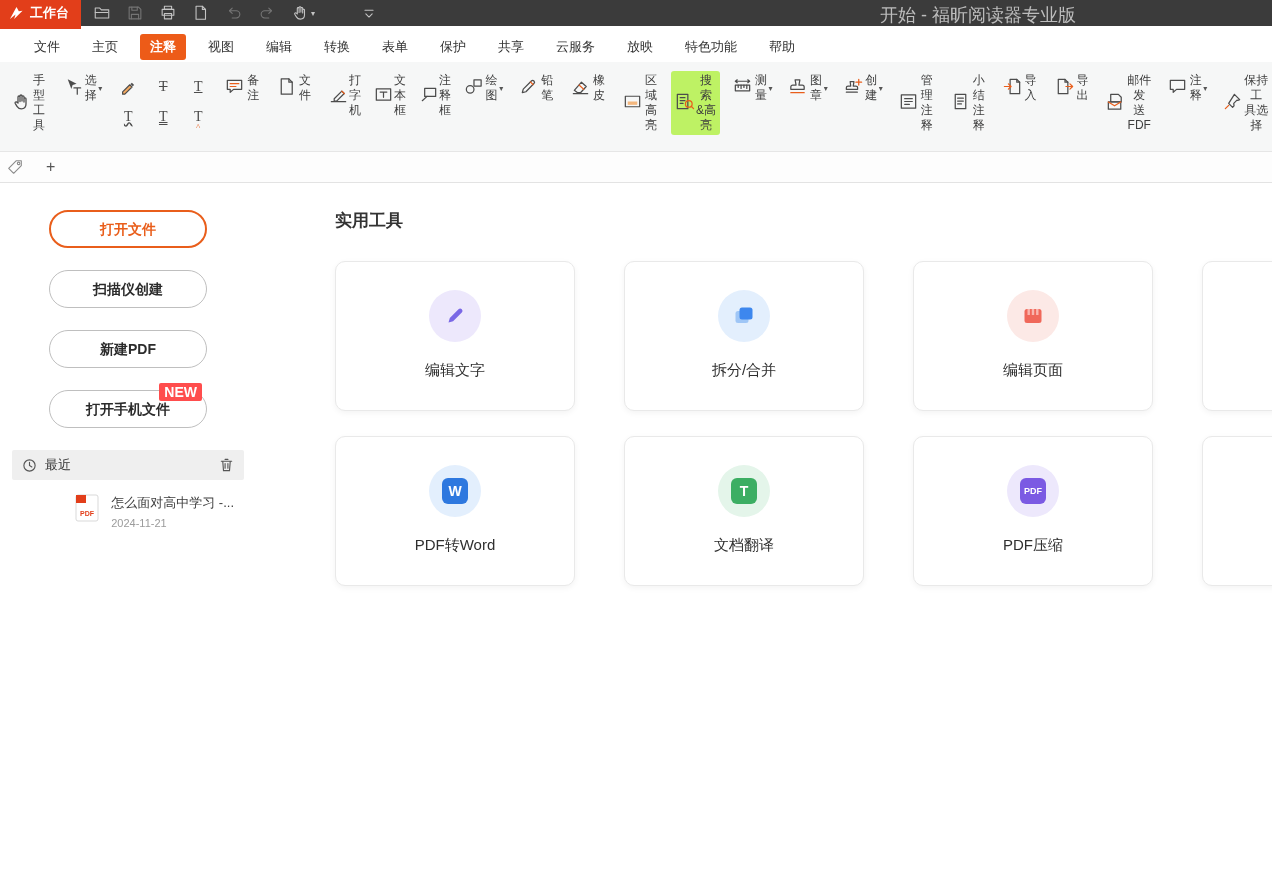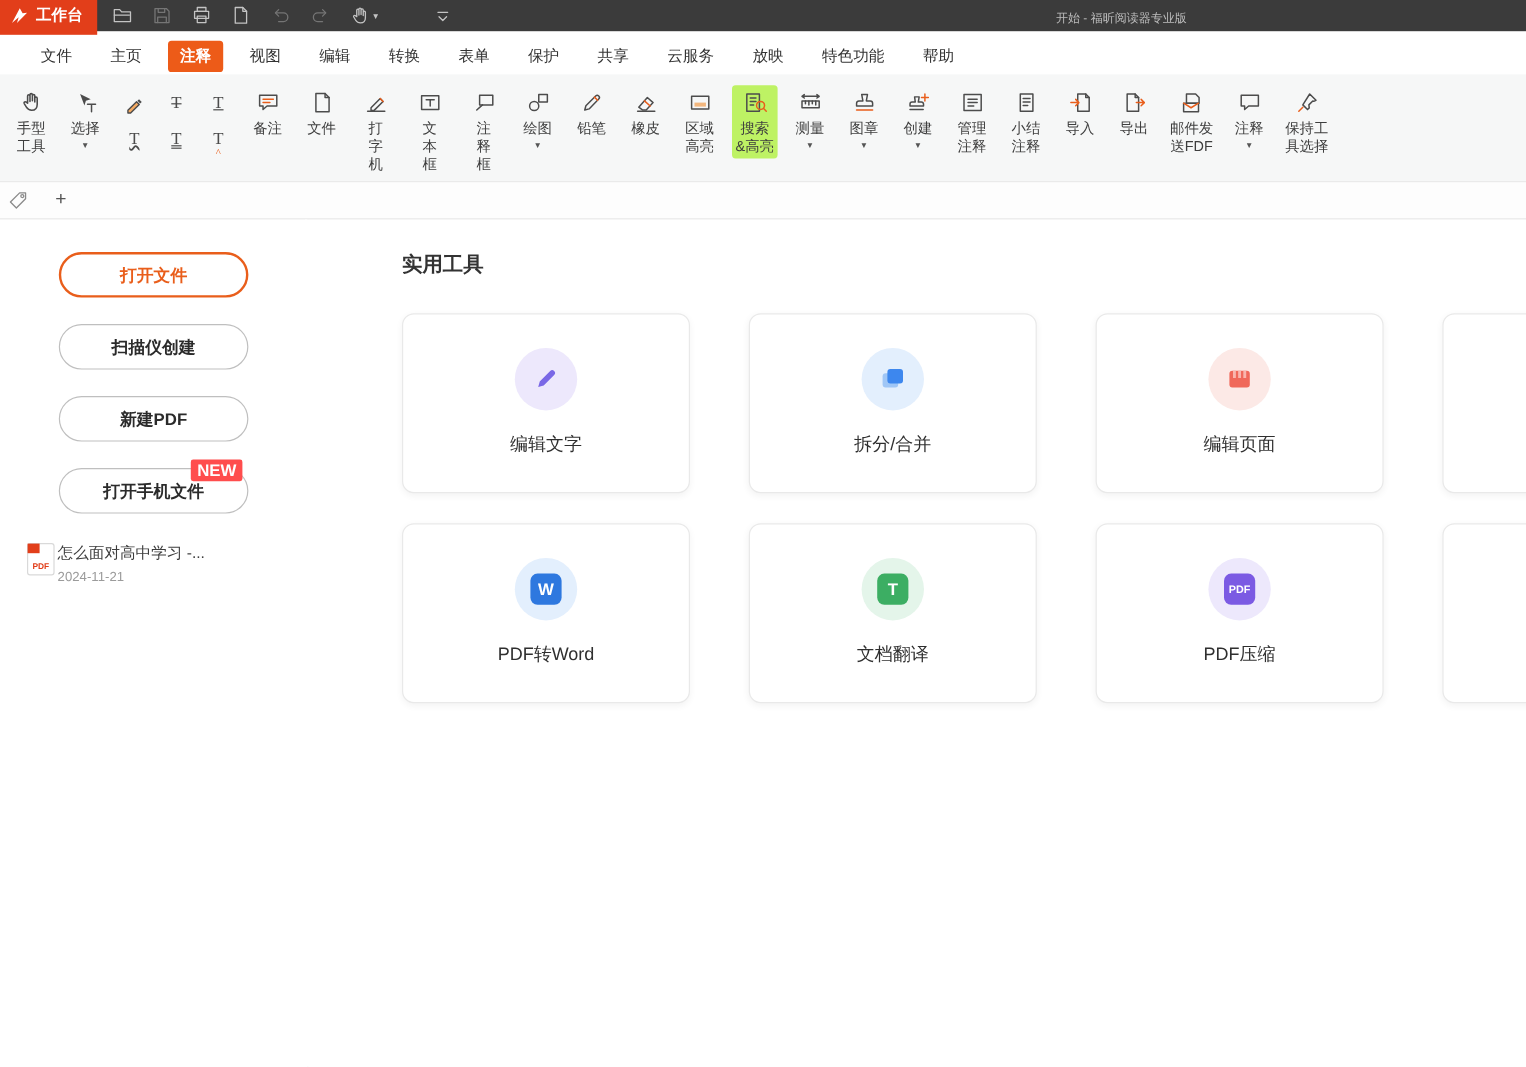--- a/index.html
+++ b/index.html
@@ -14,34 +14,34 @@
   .logo-btn { height:31px; padding:0 12px 0 9px; background:#E23E1A;
               display:flex; align-items:center; gap:6px; color:#fff;
               font-size:13px; font-weight:bold; }
   .qa-icons { display:flex; align-items:center; gap:15px; margin-left:12px; }
   .qa { height:20px; display:flex; align-items:center; justify-content:center; }
   .qa svg { stroke:#C4C4C4; fill:none; stroke-width:1.2; stroke-linecap:round; stroke-linejoin:round; }
   .qa.dim svg { stroke:#757575; }
   .mini-dd { color:#C4C4C4; font-size:8px; margin-left:2px; }
   .collapse-btn { margin-left:30px; }
   .win-title { position:absolute; left:880px; top:0; line-height:31px;
-               font-size:10px; color:#BDBDBD; }
+               font-size:18px; color:#BDBDBD; }
 
   
   .menubar { position:absolute; top:31px; left:0; width:100%; height:31px;
              background:#fff; display:flex; align-items:center; padding-left:24px; }
   .menu-item { font-size:13px; color:#333; padding:4px 10px; margin-right:12px;
                border-radius:3px; }
   .menu-item.active { background:#ED5B18; color:#fff; font-weight:bold; }
 
   
   .ribbon { position:absolute; top:62px; left:0; width:100%; height:90px;
             background:#F6F7F7; border-bottom:1px solid #E6E6E6;
             display:flex; align-items:flex-start; gap:9px; padding:9px 0 0 8px; }
-  .rb-item { display:flex; flex-direction:column; align-items:center;
+  .rb-item { display:flex; flex-direction:row; align-items:center;
              min-width:36px; padding:2px 3px; border-radius:3px;
              font-size:12px; line-height:15px; color:#3E3E3E; }
   .rb-item .ic { height:24px; display:flex; align-items:center; justify-content:center; margin-bottom:3px; }
   .rb-item .ic svg, .tile svg { stroke:#4C4C4C; fill:none; stroke-width:1.3;
              stroke-linecap:round; stroke-linejoin:round; }
   .rb-item .lbl { white-space:pre-line; text-align:center; }
   .rb-item.active { background:#bef264; }
   .dd { font-size:8px; color:#555; margin-top:2px; line-height:8px; }
   .markup-grid { display:grid; grid-template-columns:repeat(3,28px);
                  grid-auto-rows:27px; gap:3px 7px; margin-top:2px; }
@@ -76,21 +76,21 @@
             text-align:center; line-height:35px; position:relative; }
   .sb-btn.primary   { border:2px solid #E95E1B; color:#E95E1B; }
   .sb-btn.secondary { border:1px solid #BFBFBF; color:#2B2B2B; }
   .badge { position:absolute; top:-8px; right:4px; background:#FF4D4D; color:#fff;
            font-size:14px; font-weight:bold; padding:2px 5px; border-radius:2px; line-height:1; }
   .recent-head { margin:0 12px; height:30px; background:#EFEFEF; border-radius:2px;
                  display:flex; align-items:center; gap:8px; padding:0 10px; }
   .recent-head svg { stroke:#555; fill:none; stroke-width:1.2; stroke-linecap:round; }
   .recent-title { font-size:13px; color:#333; }
   .trash-btn { margin-left:auto; display:flex; }
-  .recent-item { margin:12px 12px 10px; padding:2px 10px; display:flex; gap:2px; align-items:flex-start; }
+  .recent-item { margin:12px 12px 10px; padding:2px 10px; display:flex; gap:12px; align-items:flex-start;justify-content:flex-end; }
   .file-name { font-size:13px; color:#3D3D3D; }
   .file-date { font-size:11px; color:#9B9B9B; margin-top:5px; }
 
   .split-handle { position:absolute; left:255px; top:668px; width:7px; height:13px;
                   border-left:1px solid #9B9B9B; border-right:1px solid #9B9B9B; }
 
   
   .main { position:absolute; left:254px; top:183px; right:0; bottom:0; overflow:hidden; background:#fff;text-align:right; }
   .section-title { position:absolute; left:81px; top:26px; font-size:17px;
                    font-weight:bold; color:#333; }
@@ -478,20 +478,34 @@
 
 <div class="sidebar">
   <button class="sb-btn primary">打开文件</button>
   <button class="sb-btn secondary">扫描仪创建</button>
   <button class="sb-btn secondary">新建PDF</button>
   <button class="sb-btn secondary">
     <span>打开手机文件</span>
     <span class="badge">NEW</span>
   </button>
 
+  <div class="recent-head">
+    <span>
+      <svg width="15" height="15" viewBox="0 0 16 16">
+          <circle cx="8" cy="8" r="6"></circle>
+          <path d="M8 4.5V8l2.5 1.5"></path>
+        </svg>
+    </span>
+    <span class="recent-title">最近</span>
+    <span class="trash-btn">
+      <svg width="15" height="16" viewBox="0 0 16 16">
+          <path d="M2.5 4h11M6.5 2h3M4 4l.8 10h6.4L12 4M6.5 6.5v5M9.5 6.5v5"></path>
+        </svg>
+    </span>
+  </div>
 
   <div class="recent-item">
     <span>
       <svg width="24" height="28" viewBox="0 0 24 28">
           <rect x="1" y="1" width="22" height="26" rx="2" fill="#fff" stroke="#D9D9D9"></rect>
           <rect x="1" y="1" width="10" height="8" fill="#E23E1A"></rect>
           <text x="12" y="22" font-size="7" font-weight="bold" fill="#E23E1A" text-anchor="middle" font-family="Liberation Sans, sans-serif">PDF</text>
         </svg>
     </span>
     <span>

